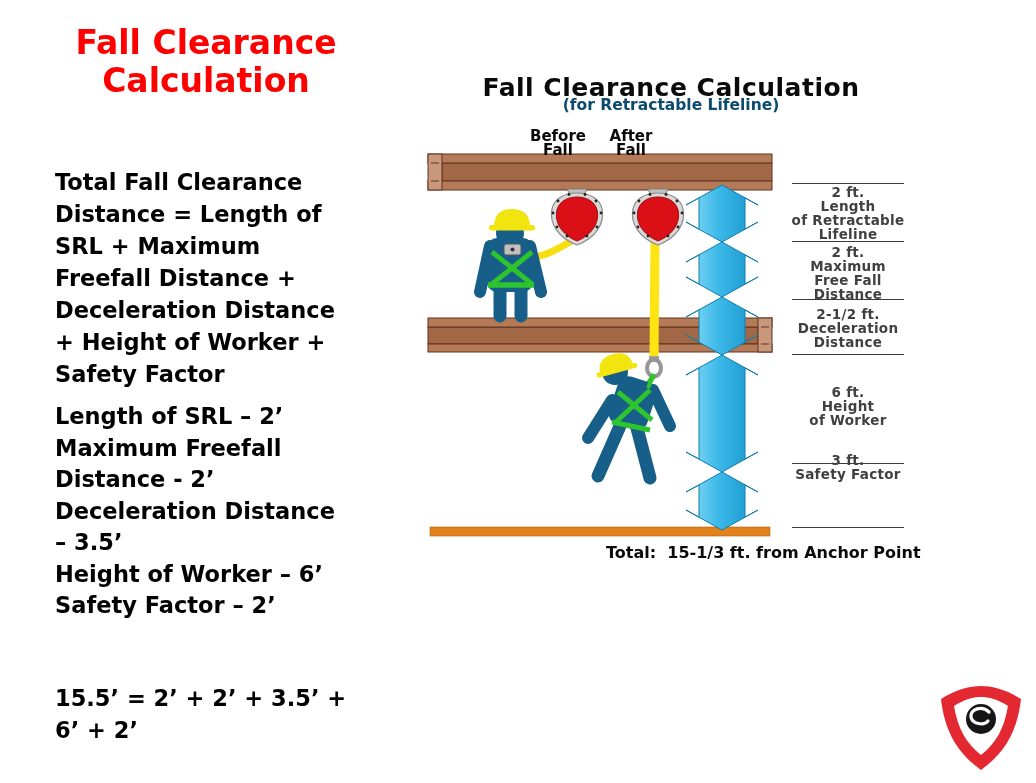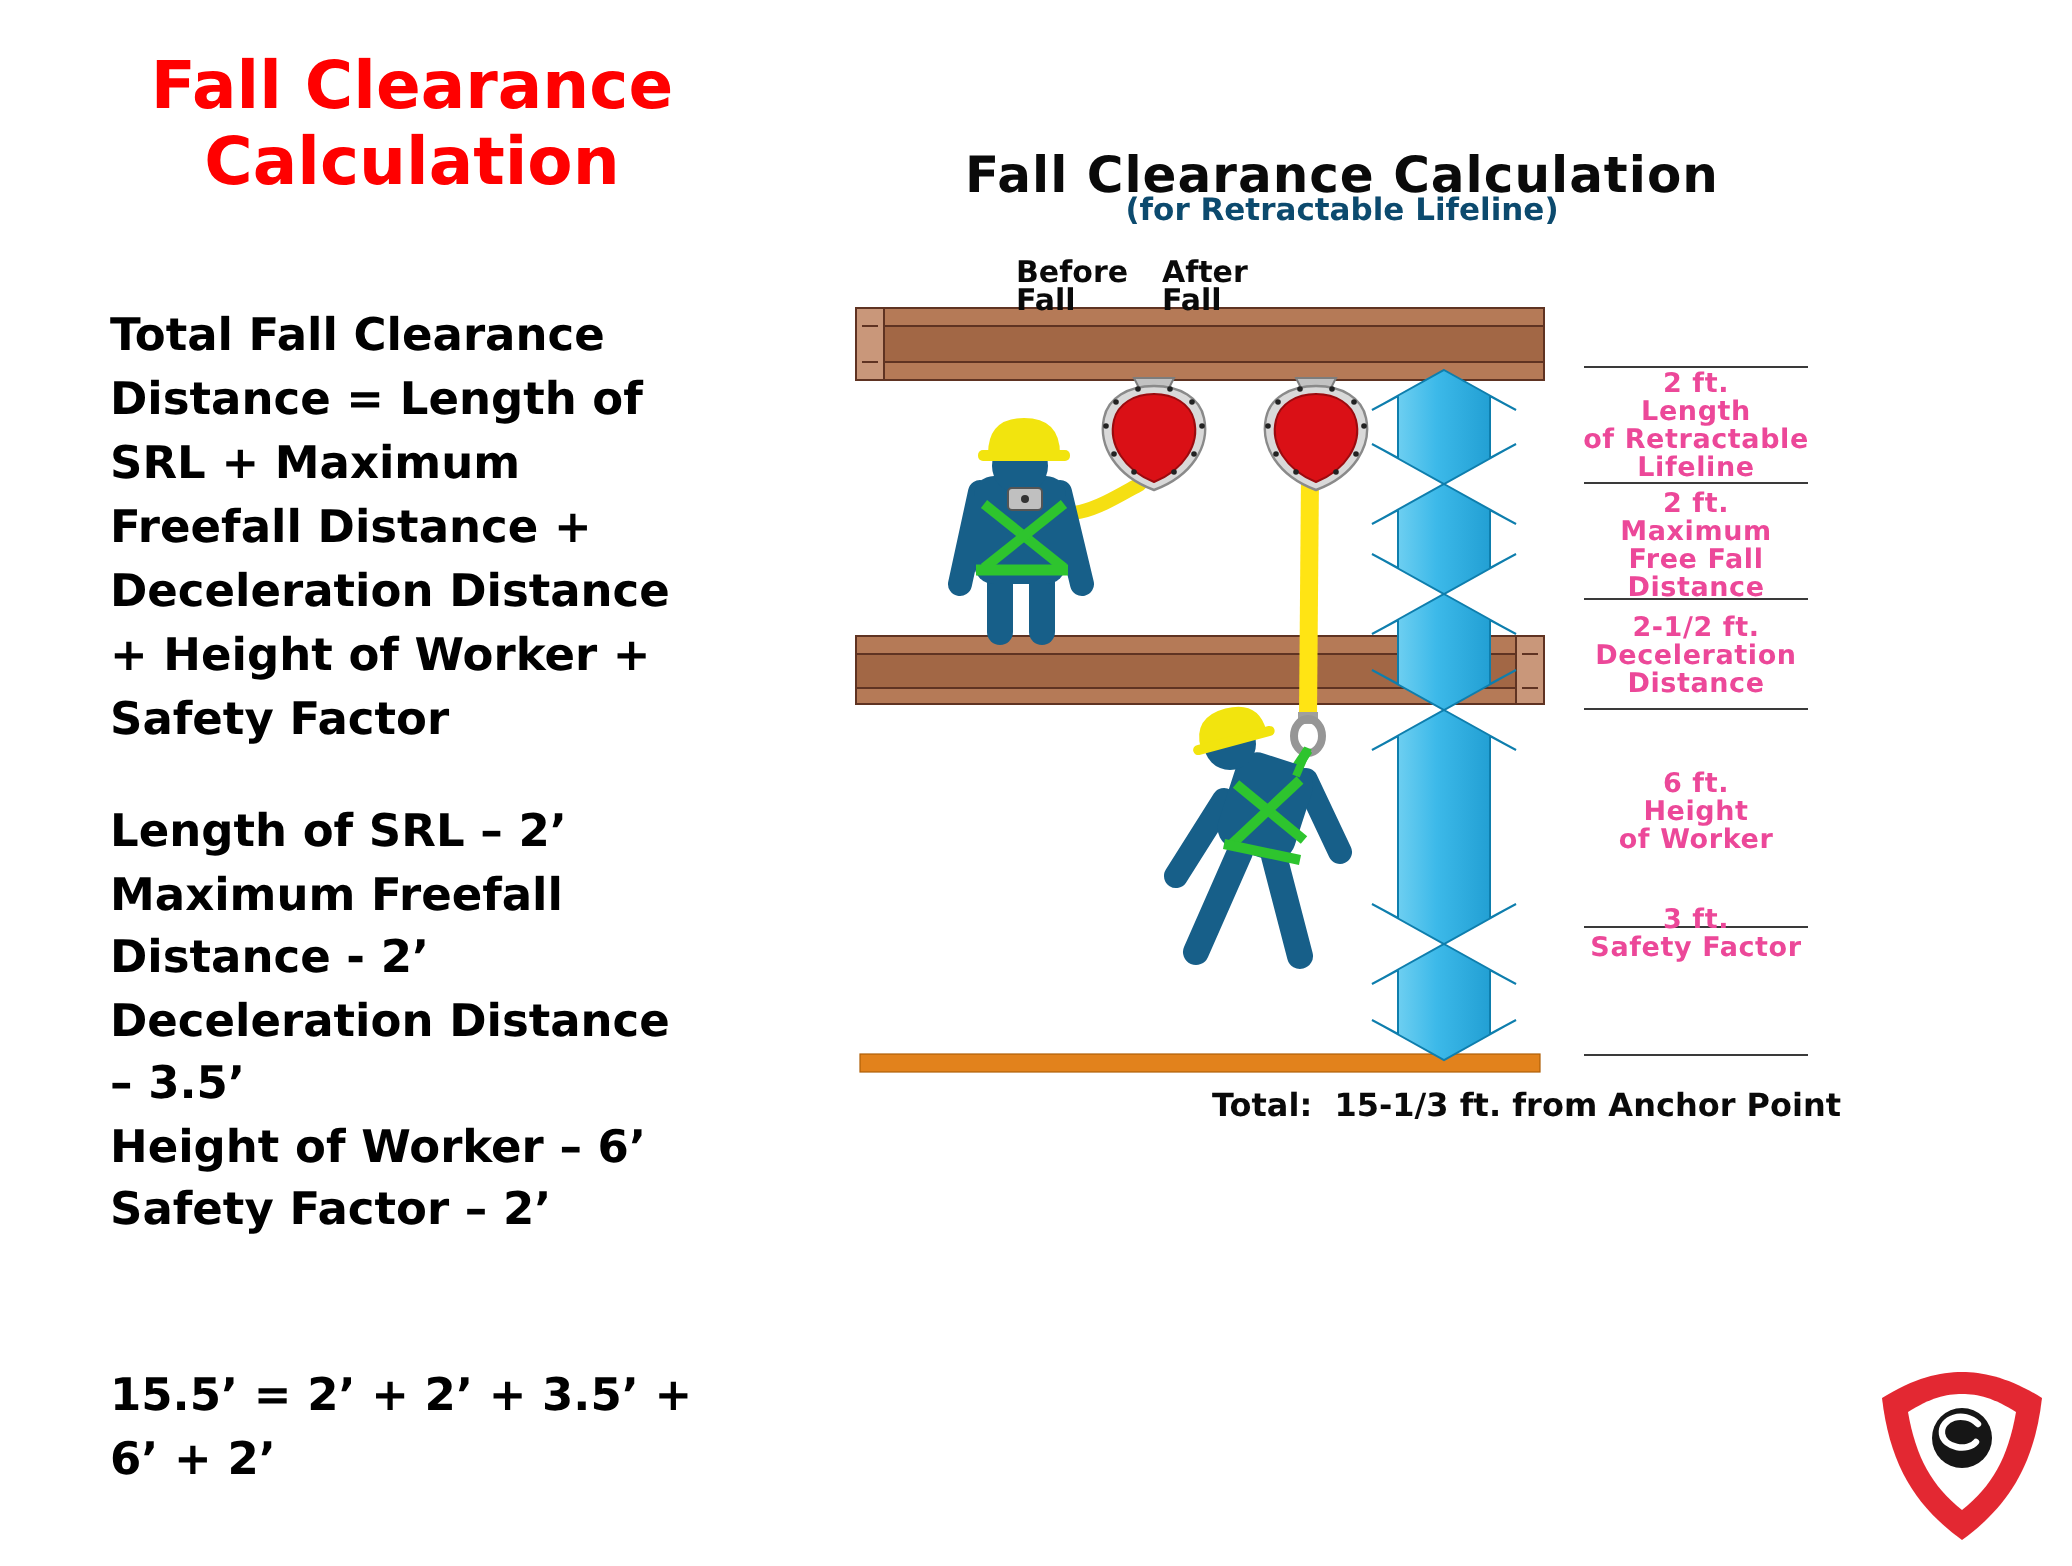--- a/index.html
+++ b/index.html
@@ -11,40 +11,40 @@
   .abs{position:absolute;}
   .ml{white-space:pre-line;}
   
   .slide-title{
     left:30px;top:24px;width:352px;text-align:center;
     color:#ff0000;font-weight:700;font-size:33px;line-height:38px;
   }
   .body-block{
     left:55px;color:#000;font-weight:700;font-size:22.5px;line-height:32px;
   }
-  .p1{top:152px;}
+  .p1{top:166px;}
   .p2{top:401px;line-height:31.5px;}
   .p3{top:682px;}
   
   .dg-title{
     left:411px;top:73px;width:520px;text-align:center;
     font-weight:700;font-size:25px;letter-spacing:0.5px;color:#0a0a0a;
   }
   .dg-subtitle{
     left:411px;top:96px;width:520px;text-align:center;
     font-weight:700;font-size:15.5px;color:#0c4a6e;
   }
   .col-label{
-    width:100px;text-align:left;font-weight:700;font-size:15px;line-height:13.5px;color:#0a0a0a;
+    width:100px;text-align:center;font-weight:700;font-size:15px;line-height:13.5px;color:#0a0a0a;
   }
   .before{left:508px;top:130px;}
   .after{left:581px;top:130px;}
   .meas{
     left:763px;width:170px;text-align:center;
-    font-weight:700;font-size:13.5px;line-height:14px;letter-spacing:0.3px;color:#ec4899;
+    font-weight:700;font-size:13.5px;line-height:14px;letter-spacing:0.3px;color:#404040;
   }
   .m0{top:185px;}
   .m1{top:245px;}
   .m2{top:307px;}
   .m3{top:385px;}
   .m4{top:453px;}
   .sep{
     left:792px;width:112px;height:0;border-top:1.6px solid #3a3a3a;
   }
   .s0{top:183px;} .s1{top:241px;} .s2{top:299px;}

